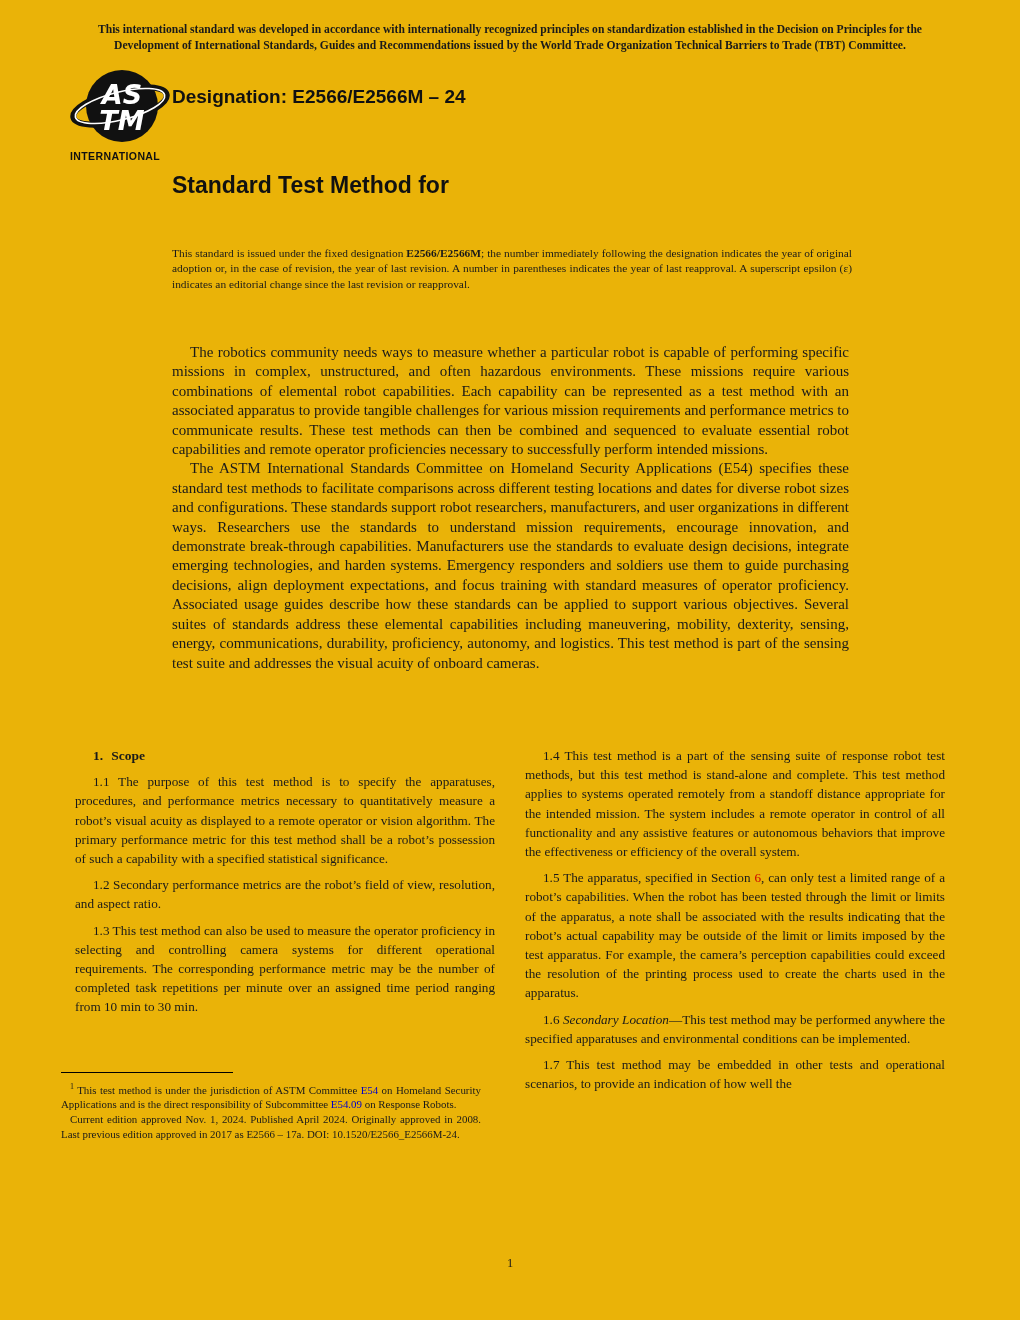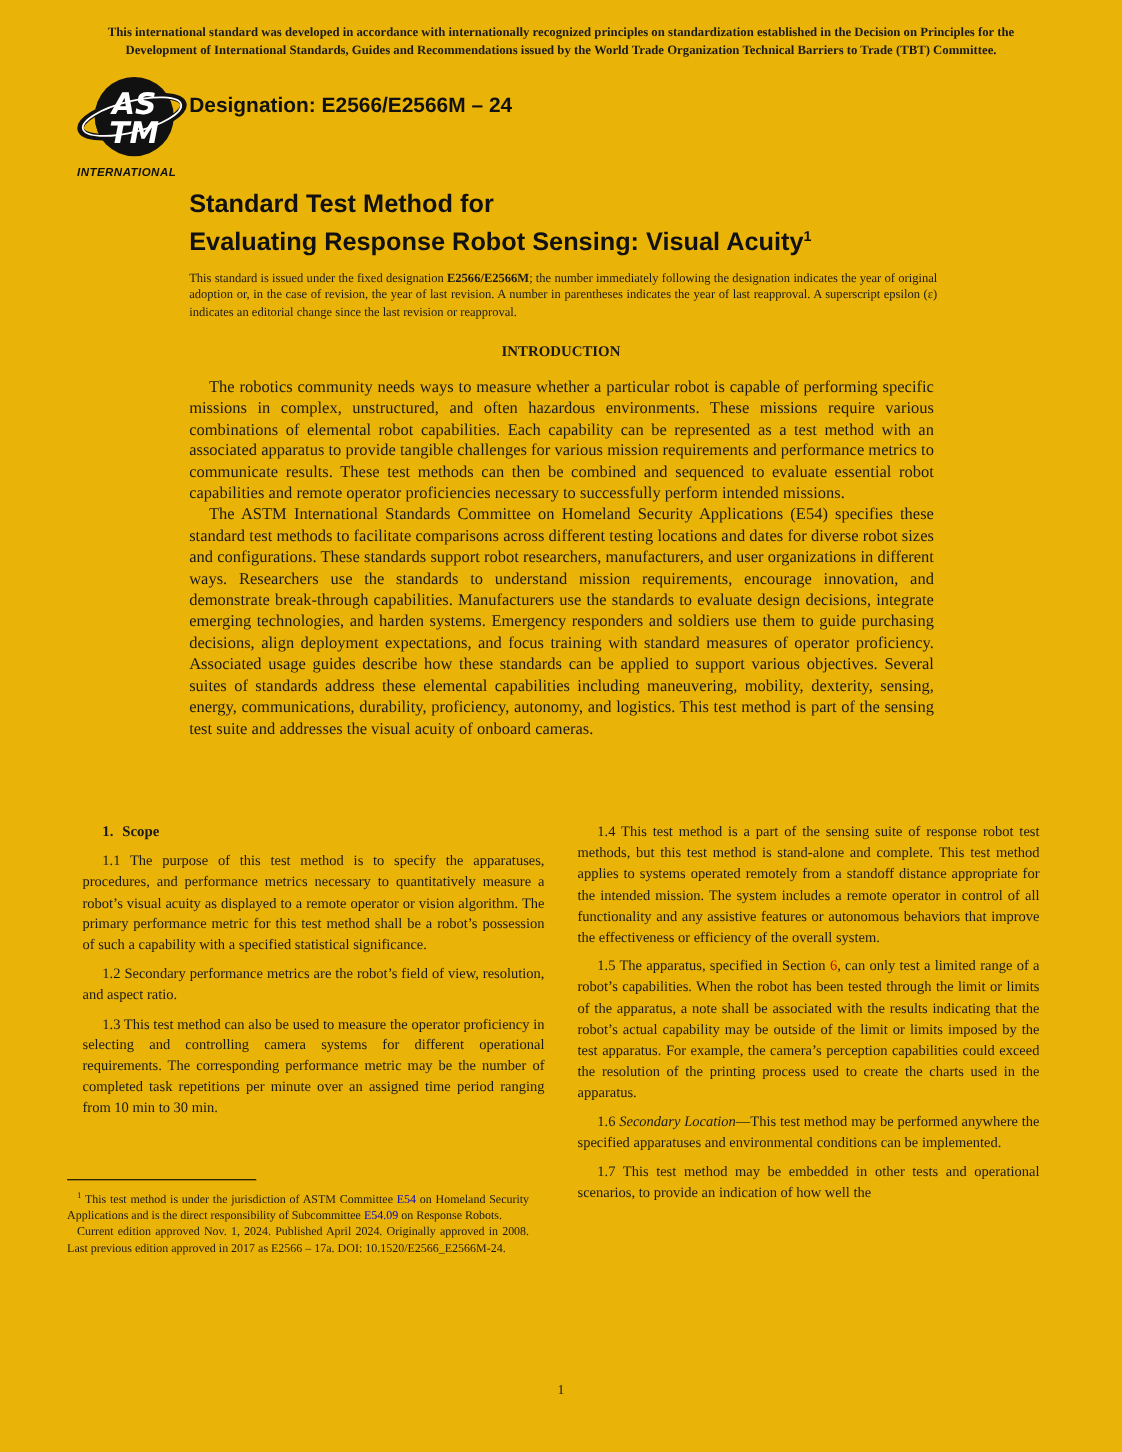--- a/index.html
+++ b/index.html
@@ -21,21 +21,20 @@
     font-size: 11.6px;
     font-weight: bold;
     line-height: 15.5px;
     text-align: center;
   }
 
   
   .logo-block { position: absolute; top: 66px; left: 70px; width: 104px; text-align: left; }
   .logo-sub {
     font-family: "Liberation Sans", sans-serif;
-    font-style: italic;
     font-weight: bold;
     font-size: 10.5px;
     letter-spacing: 0.4px;
     margin-top: -4px;
     color: #111;
   }
   .designation {
     position: absolute;
     top: 86px; left: 172px;
     font-family: "Liberation Sans", sans-serif;
@@ -140,26 +139,24 @@
       <text x="52" y="38" text-anchor="middle" font-family="DejaVu Sans, sans-serif" font-size="27" font-weight="bold" font-style="italic" fill="#ffffff">AS</text>
       <text x="52" y="64" text-anchor="middle" font-family="DejaVu Sans, sans-serif" font-size="27" font-weight="bold" font-style="italic" fill="#ffffff">TM</text>
     </svg>
     <div class="logo-sub">INTERNATIONAL</div>
   </div>
 
   <div class="designation">Designation: E2566/E2566M – 24</div>
 
   <div class="doc-title">
     <div>Standard Test Method for</div>
-    <div><span>Evaluating Response Robot Sensing: Visual Acuity</span><sup>1</sup></div>
   </div>
 
   <div class="issued"><span>This standard is issued under the fixed designation </span><b>E2566/E2566M</b><span>; the number immediately following the designation indicates the year of original adoption or, in the case of revision, the year of last revision. A number in parentheses indicates the year of last reapproval. A superscript epsilon (ε) indicates an editorial change since the last revision or reapproval.</span></div>
 
-  <div class="intro-heading">INTRODUCTION</div>
   <div class="intro-body">
     <p>The robotics community needs ways to measure whether a particular robot is capable of performing specific missions in complex, unstructured, and often hazardous environments. These missions require various combinations of elemental robot capabilities. Each capability can be represented as a test method with an associated apparatus to provide tangible challenges for various mission requirements and performance metrics to communicate results. These test methods can then be combined and sequenced to evaluate essential robot capabilities and remote operator proficiencies necessary to successfully perform intended missions.</p>
     <p>The ASTM International Standards Committee on Homeland Security Applications (E54) specifies these standard test methods to facilitate comparisons across different testing locations and dates for diverse robot sizes and configurations. These standards support robot researchers, manufacturers, and user organizations in different ways. Researchers use the standards to understand mission requirements, encourage innovation, and demonstrate break-through capabilities. Manufacturers use the standards to evaluate design decisions, integrate emerging technologies, and harden systems. Emergency responders and soldiers use them to guide purchasing decisions, align deployment expectations, and focus training with standard measures of operator proficiency. Associated usage guides describe how these standards can be applied to support various objectives. Several suites of standards address these elemental capabilities including maneuvering, mobility, dexterity, sensing, energy, communications, durability, proficiency, autonomy, and logistics. This test method is part of the sensing test suite and addresses the visual acuity of onboard cameras.</p>
   </div>
 
   <div class="col col-left">
     <p class="section-heading"><span class="num">1.</span><span>Scope</span></p>
     <p>1.1 The purpose of this test method is to specify the apparatuses, procedures, and performance metrics necessary to quantitatively measure a robot’s visual acuity as displayed to a remote operator or vision algorithm. The primary performance metric for this test method shall be a robot’s possession of such a capability with a specified statistical significance.</p>
     <p>1.2 Secondary performance metrics are the robot’s field of view, resolution, and aspect ratio.</p>
     <p>1.3 This test method can also be used to measure the operator proficiency in selecting and controlling camera systems for different operational requirements. The corresponding performance metric may be the number of completed task repetitions per minute over an assigned time period ranging from 10 min to 30 min.</p>

